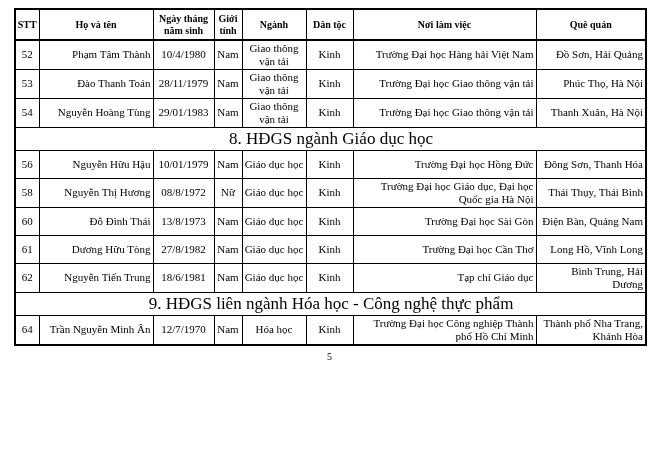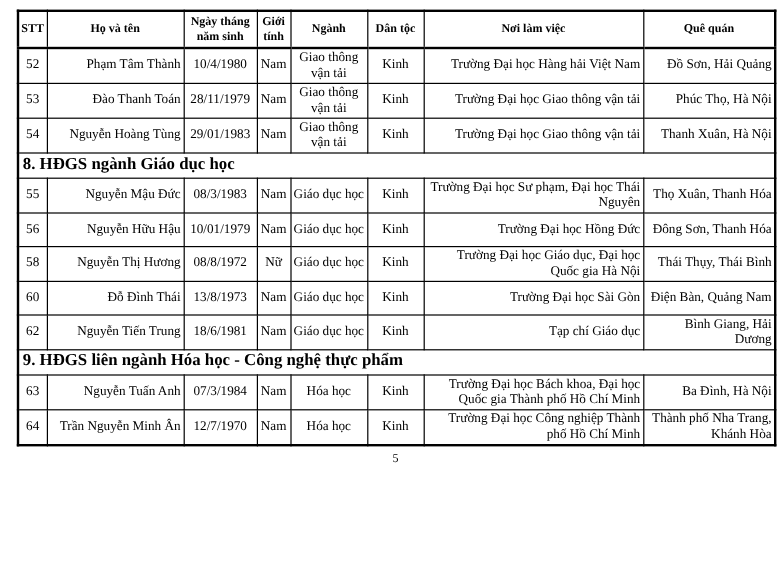--- a/index.html
+++ b/index.html
@@ -54,23 +54,23 @@
     text-align: center;
   }
   td.col-name, td.col-workplace, td.col-hometown {
     text-align: right;
     padding-left: 3px;
     padding-right: 2px;
   }
   td.col-field { padding-left: 1px; padding-right: 1px; }
   tr.section-row { height: 21px; }
   tr.section-row td {
-    font-weight: bold;
-    font-size: 14px;
-    text-align: left;
+    font-weight: normal;
+    font-size: 17px;
+    text-align: center;
     padding-left: 3px;
   }
   .page-footer {
     width: 631px;
     text-align: center;
     font-size: 10px;
     margin-top: 5px;
   }
 </style>
 </head>
@@ -128,30 +128,20 @@
           <td class="col-gender">Nam</td>
           <td class="col-field">Giao thông vận tải</td>
           <td class="col-ethnicity">Kinh</td>
           <td class="col-workplace">Trường Đại học Giao thông vận tải</td>
           <td class="col-hometown">Thanh Xuân, Hà Nội</td>
         </tr>
         <tr class="section-row">
           <td colspan="8">8. HĐGS ngành Giáo dục học</td>
         </tr>
         <tr class="data-row">
-          <td class="col-stt">55</td>
-          <td class="col-name">Nguyễn Mậu Đức</td>
-          <td class="col-dob">08/3/1983</td>
-          <td class="col-gender">Nam</td>
-          <td class="col-field">Giáo dục học</td>
-          <td class="col-ethnicity">Kinh</td>
-          <td class="col-workplace">Trường Đại học Sư phạm, Đại học Thái Nguyên</td>
-          <td class="col-hometown">Thọ Xuân, Thanh Hóa</td>
-        </tr>
-        <tr class="data-row">
           <td class="col-stt">56</td>
           <td class="col-name">Nguyễn Hữu Hậu</td>
           <td class="col-dob">10/01/1979</td>
           <td class="col-gender">Nam</td>
           <td class="col-field">Giáo dục học</td>
           <td class="col-ethnicity">Kinh</td>
           <td class="col-workplace">Trường Đại học Hồng Đức</td>
           <td class="col-hometown">Đông Sơn, Thanh Hóa</td>
         </tr>
         <tr class="data-row">
@@ -168,41 +158,41 @@
           <td class="col-stt">60</td>
           <td class="col-name">Đỗ Đình Thái</td>
           <td class="col-dob">13/8/1973</td>
           <td class="col-gender">Nam</td>
           <td class="col-field">Giáo dục học</td>
           <td class="col-ethnicity">Kinh</td>
           <td class="col-workplace">Trường Đại học Sài Gòn</td>
           <td class="col-hometown">Điện Bàn, Quảng Nam</td>
         </tr>
         <tr class="data-row">
+          <td class="col-stt">61</td>
+          <td class="col-name">Dương Hữu Tòng</td>
+          <td class="col-dob">27/8/1982</td>
+          <td class="col-gender">Nam</td>
+          <td class="col-field">Giáo dục học</td>
+          <td class="col-ethnicity">Kinh</td>
+          <td class="col-workplace">Trường Đại học Cần Thơ</td>
+          <td class="col-hometown">Long Hồ, Vĩnh Long</td>
+        </tr>
+        <tr class="data-row">
           <td class="col-stt">62</td>
           <td class="col-name">Nguyễn Tiến Trung</td>
           <td class="col-dob">18/6/1981</td>
           <td class="col-gender">Nam</td>
           <td class="col-field">Giáo dục học</td>
           <td class="col-ethnicity">Kinh</td>
           <td class="col-workplace">Tạp chí Giáo dục</td>
-          <td class="col-hometown">Bình Giang, Hải Dương</td>
+          <td class="col-hometown">Bình Trung, Hải Dương</td>
         </tr>
         <tr class="section-row">
           <td colspan="8">9. HĐGS liên ngành Hóa học - Công nghệ thực phẩm</td>
-        </tr>
-        <tr class="data-row">
-          <td class="col-stt">63</td>
-          <td class="col-name">Nguyễn Tuấn Anh</td>
-          <td class="col-dob">07/3/1984</td>
-          <td class="col-gender">Nam</td>
-          <td class="col-field">Hóa học</td>
-          <td class="col-ethnicity">Kinh</td>
-          <td class="col-workplace">Trường Đại học Bách khoa, Đại học Quốc gia Thành phố Hồ Chí Minh</td>
-          <td class="col-hometown">Ba Đình, Hà Nội</td>
         </tr>
         <tr class="data-row">
           <td class="col-stt">64</td>
           <td class="col-name">Trần Nguyễn Minh Ân</td>
           <td class="col-dob">12/7/1970</td>
           <td class="col-gender">Nam</td>
           <td class="col-field">Hóa học</td>
           <td class="col-ethnicity">Kinh</td>
           <td class="col-workplace">Trường Đại học Công nghiệp Thành phố Hồ Chí Minh</td>
           <td class="col-hometown">Thành phố Nha Trang, Khánh Hòa</td>

